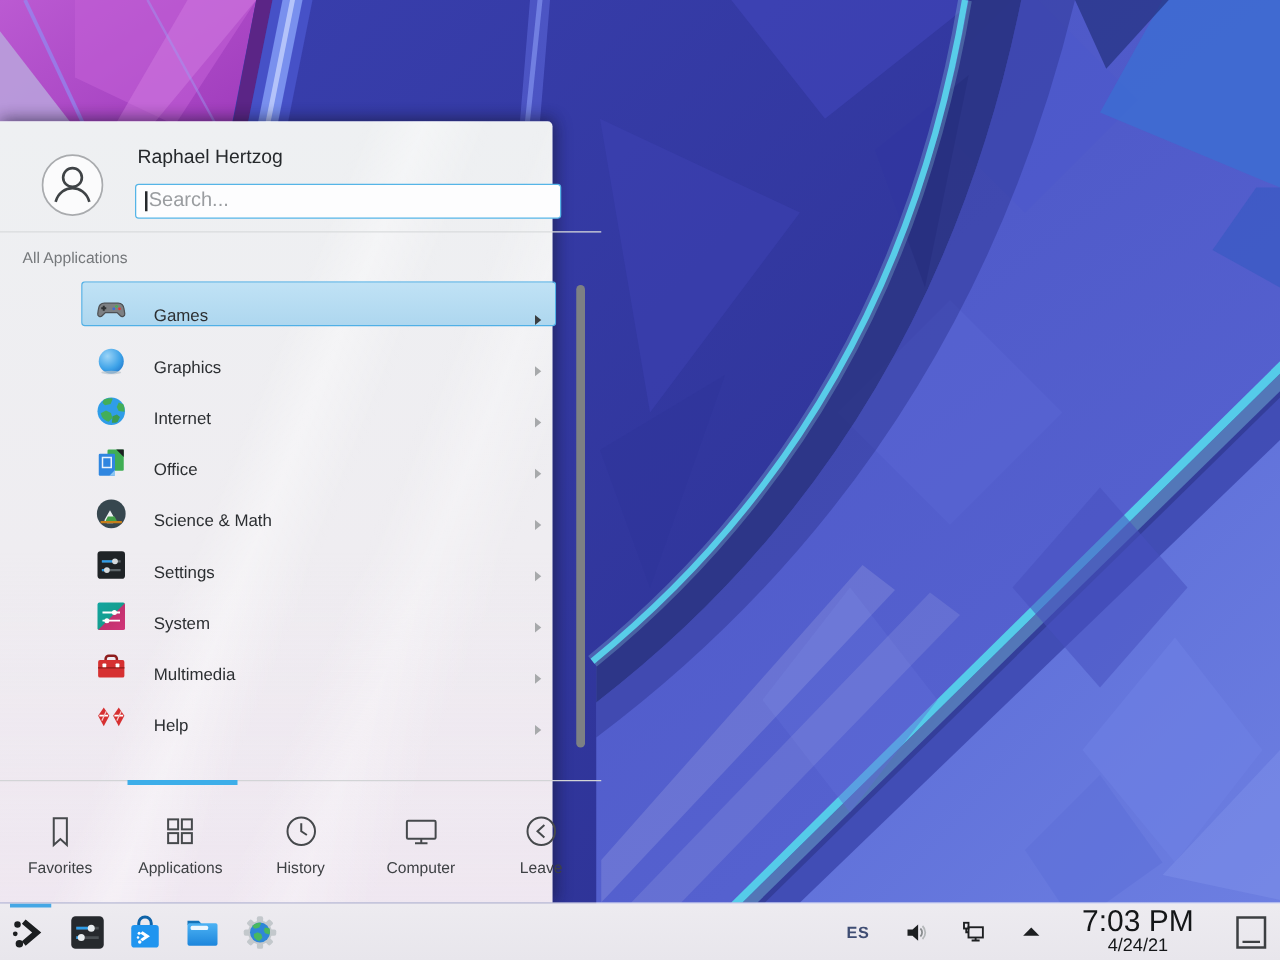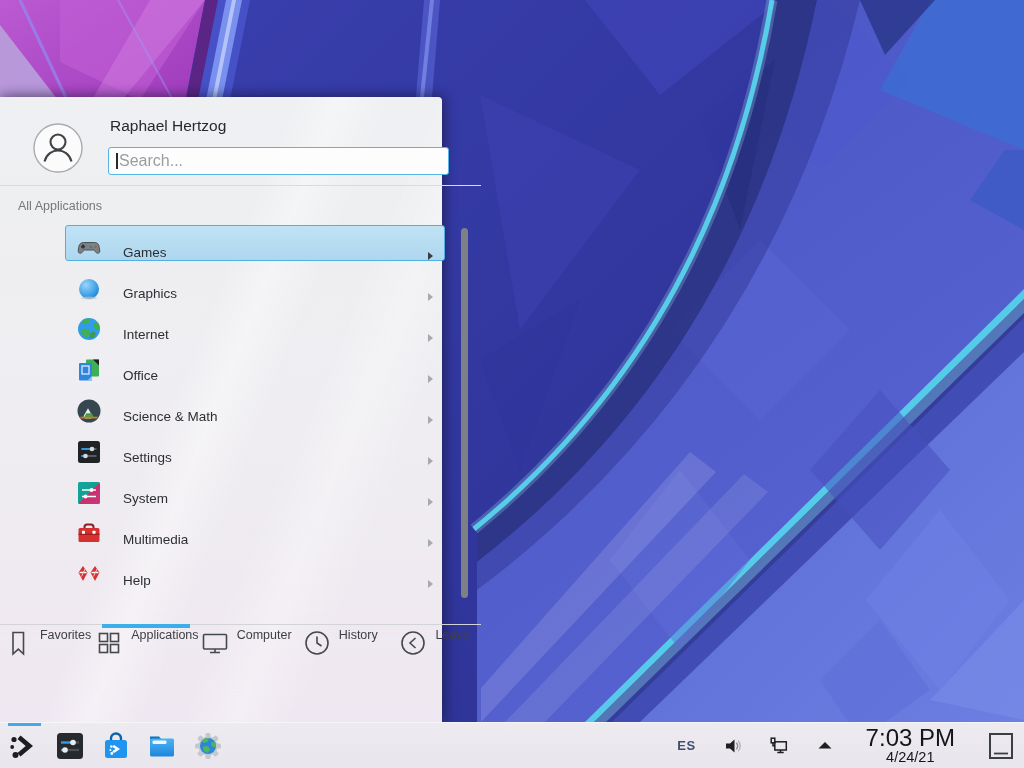--- a/index.html
+++ b/index.html
@@ -39,21 +39,21 @@
   .row-label{margin-left:21px;font-size:13.5px;color:#2c2f32;flex:1 1 auto;}
   .row-arrow{flex:none;margin-right:11px;width:0;height:0;
     border-left:5px solid #a7a9ab;border-top:4.5px solid transparent;border-bottom:4.5px solid transparent;}
   .app-row.selected .row-arrow{border-left-color:#3a3e41;}
 
   .scrollbar-thumb{left:461px;top:131px;width:7px;height:370px;border-radius:3.5px;background:#7d8084;}
 
   .tabbar-divider{left:0;top:527px;width:481px;height:1px;background:#d2d4d6;}
   .tab-indicator{left:102px;top:527px;width:88px;height:4px;background:#3daee9;}
   .tab-bar{left:0;top:531px;width:481px;height:94px;display:flex;}
-  .tab{flex:1 1 0;display:flex;flex-direction:row;align-items:flex-start;justify-content:center;gap:7px;}
+  .tab{flex:1 1 0;display:flex;flex-direction:column;align-items:center;justify-content:center;gap:7px;}
   .tab svg{width:30px;height:30px;display:block;}
   .tab-label{font-size:12.5px;color:#3e4144;}
 
   
   .taskbar{position:absolute;left:0;top:722px;width:1024px;height:46px;
     background:linear-gradient(180deg,#edebf0,#e8e6ec);border-top:1px solid #f6f5f8;
     display:flex;align-items:center;z-index:2;}
   .task-left{display:flex;align-items:center;gap:14px;padding-left:8px;}
   .task-icon{width:32px;height:32px;position:relative;}
   .task-icon svg{display:block;width:32px;height:32px;}
@@ -322,34 +322,34 @@
               <rect x="16.5" y="5.5" width="8" height="8"></rect>
             <rect x="5.5" y="16.5" width="8" height="8"></rect>
               <rect x="16.5" y="16.5" width="8" height="8"></rect>
           </g>
         </svg>
         <span class="tab-label">Applications</span>
       </div>
       <div class="tab">
         <svg viewBox="0 0 30 30">
           <g fill="none" stroke="#46494c" stroke-width="1.6">
-            <rect x="3.5" y="6.5" width="23" height="14.5" rx="1"></rect>
-            <path d="M15 21v3.5M10 24.5h10"></path>
-          </g>
-        </svg>
-        <span class="tab-label">Computer</span>
+            <circle cx="15" cy="15" r="11"></circle>
+              <path d="M15 8.5V15l4.5 3"></path>
+          </g>
+        </svg>
+        <span class="tab-label">History</span>
       </div>
       <div class="tab">
         <svg viewBox="0 0 30 30">
           <g fill="none" stroke="#46494c" stroke-width="1.6">
-            <circle cx="15" cy="15" r="11"></circle>
-              <path d="M15 8.5V15l4.5 3"></path>
-          </g>
-        </svg>
-        <span class="tab-label">History</span>
+            <rect x="3.5" y="6.5" width="23" height="14.5" rx="1"></rect>
+            <path d="M15 21v3.5M10 24.5h10"></path>
+          </g>
+        </svg>
+        <span class="tab-label">Computer</span>
       </div>
       <div class="tab">
         <svg viewBox="0 0 30 30">
           <g fill="none" stroke="#46494c" stroke-width="1.6">
             <circle cx="15" cy="15" r="11"></circle>
               <path d="M17.5 10L12 15l5.5 5"></path>
           </g>
         </svg>
         <span class="tab-label">Leave</span>
       </div>

